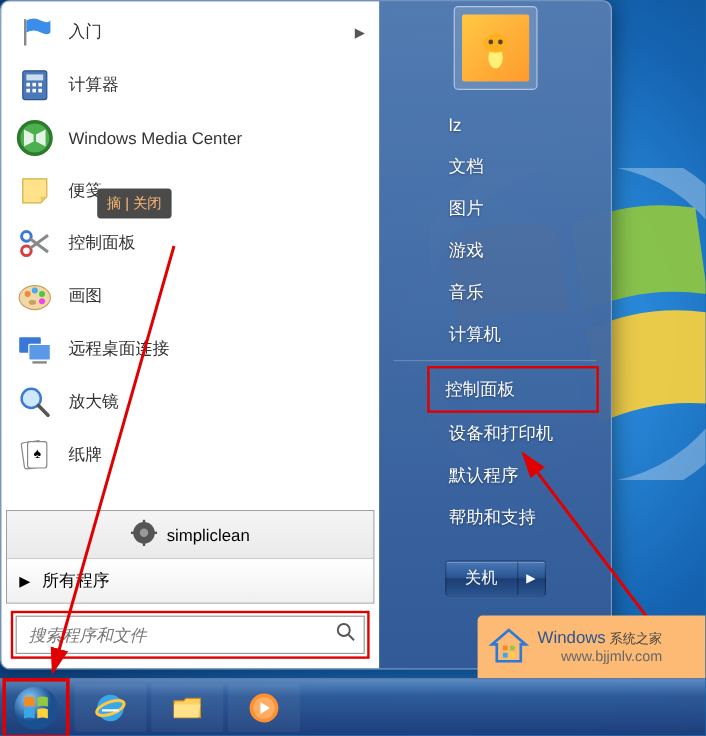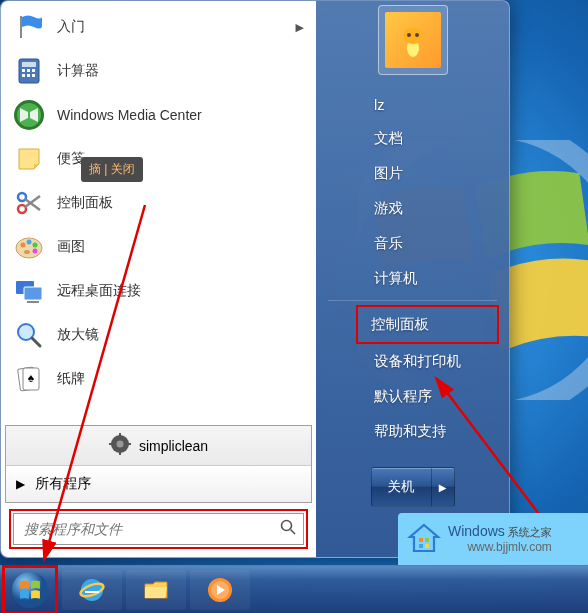--- a/index.html
+++ b/index.html
@@ -33,32 +33,32 @@
 .right-panel { flex: 1; position: relative; padding: 10px 0; color: #fff; background: linear-gradient(to bottom, rgba(70,110,170,0.3) 0%, rgba(40,80,140,0.5) 100%); }
 .user-frame { width: 70px; height: 70px; margin: -6px auto 14px; background: rgba(255,255,255,0.15); border: 1px solid rgba(255,255,255,0.5); border-radius: 4px; display: flex; align-items: center; justify-content: center; padding: 6px; }
 .user-pic { width: 100%; height: 100%; background: linear-gradient(135deg, #ffc843, #ff9a2e); border-radius: 2px; display: flex; align-items: center; justify-content: center; }
 
 .right-item { padding: 8px 18px; font-size: 14.5px; cursor: pointer; color: #fff; text-shadow: 0 1px 2px rgba(0,0,0,0.4); margin-left: 40px; }
 .right-sep { height: 1px; background: rgba(255,255,255,0.2); margin: 4px 12px; }
 
 .highlight-box { border: 2px solid #e00000; margin-right: 10px; padding-left: 13px; }
 
 .shutdown-row { display: flex; justify-content: center; margin-top: 18px; }
-.shutdown-btn { display: flex; align-items: stretch; height: 40px; border: 1px solid rgba(0,0,0,0.3); border-radius: 3px; overflow: hidden; background: linear-gradient(to bottom, #4a78b8 0%, #2a5490 48%, #1c3d72 50%, #2a5490 100%); color: #fff; font-size: 13.5px; box-shadow: inset 0 1px rgba(255,255,255,0.3); }
+.shutdown-btn { display: flex; align-items: stretch; height: 30px; border: 1px solid rgba(0,0,0,0.3); border-radius: 3px; overflow: hidden; background: linear-gradient(to bottom, #4a78b8 0%, #2a5490 48%, #1c3d72 50%, #2a5490 100%); color: #fff; font-size: 13.5px; box-shadow: inset 0 1px rgba(255,255,255,0.3); }
 .shutdown-label { padding: 0 16px; display: flex; align-items: center; border-right: 1px solid rgba(0,0,0,0.3); }
 .shutdown-arrow { width: 22px; display: flex; align-items: center; justify-content: center; font-size: 10px; }
 
 
 .taskbar { position: absolute; bottom: 0; left: 0; right: 0; height: 48px; background: linear-gradient(to bottom, rgba(120,160,210,0.7) 0%, rgba(50,90,150,0.85) 30%, rgba(30,60,120,0.9) 100%); border-top: 1px solid rgba(255,255,255,0.3); display: flex; align-items: center; padding: 0 2px; gap: 4px; }
 .start-orb-wrap { border: 3px solid #e00000; padding: 2px; }
 .start-orb { width: 46px; height: 40px; display: flex; align-items: center; justify-content: center; }
 .task-icon { width: 60px; height: 40px; display: flex; align-items: center; justify-content: center; border-radius: 3px; background: rgba(255,255,255,0.05); }
 
 
-.watermark { position: absolute; right: 0; bottom: 48px; width: 190px; height: 52px; background: #7dd3fc; display: flex; align-items: center; padding: 0 8px; gap: 6px; font-size: 11px; color: #444; border-top-left-radius: 4px; }
+.watermark { position: absolute; right: 0; bottom: 48px; width: 190px; height: 52px; background: #fdba74; display: flex; align-items: center; padding: 0 8px; gap: 6px; font-size: 11px; color: #444; border-top-left-radius: 4px; }
 .watermark .wm-text { display: flex; flex-direction: column; line-height: 1.2; }
 .watermark .wm-title { font-size: 14px; color: #2a5490; font-weight: 500; }
 .watermark .wm-url { font-size: 12px; color: #666; text-align: right; }
 
 
 .arrow-line { position: absolute; pointer-events: none; }
 
 svg.orb { width: 40px; height: 40px; }
 </style>
 </head>

